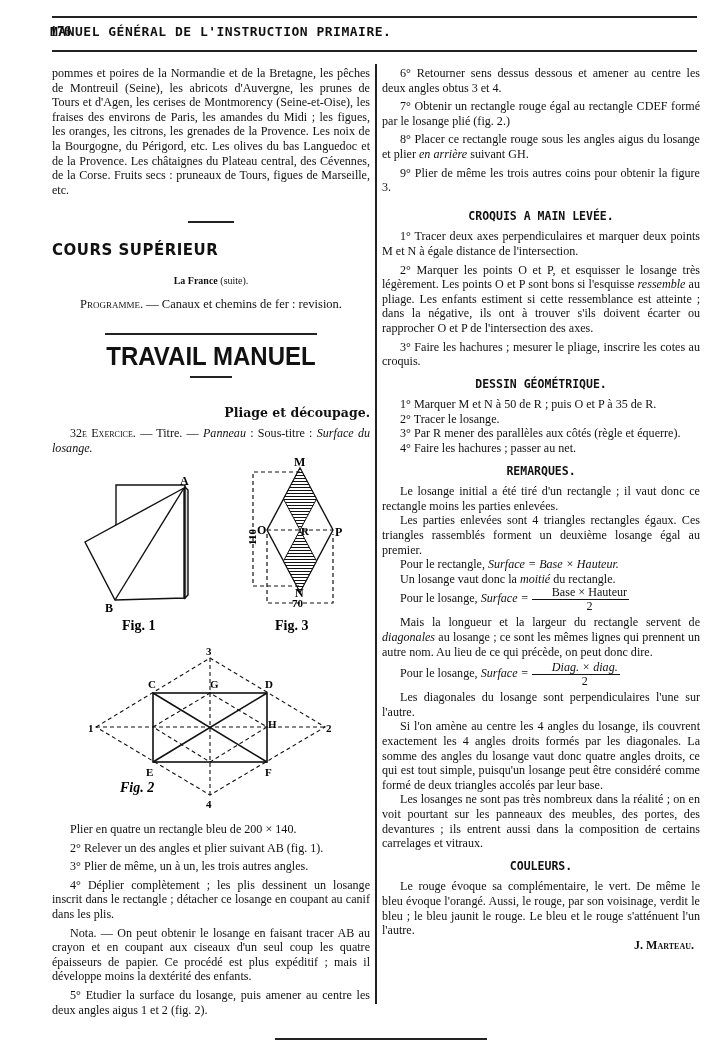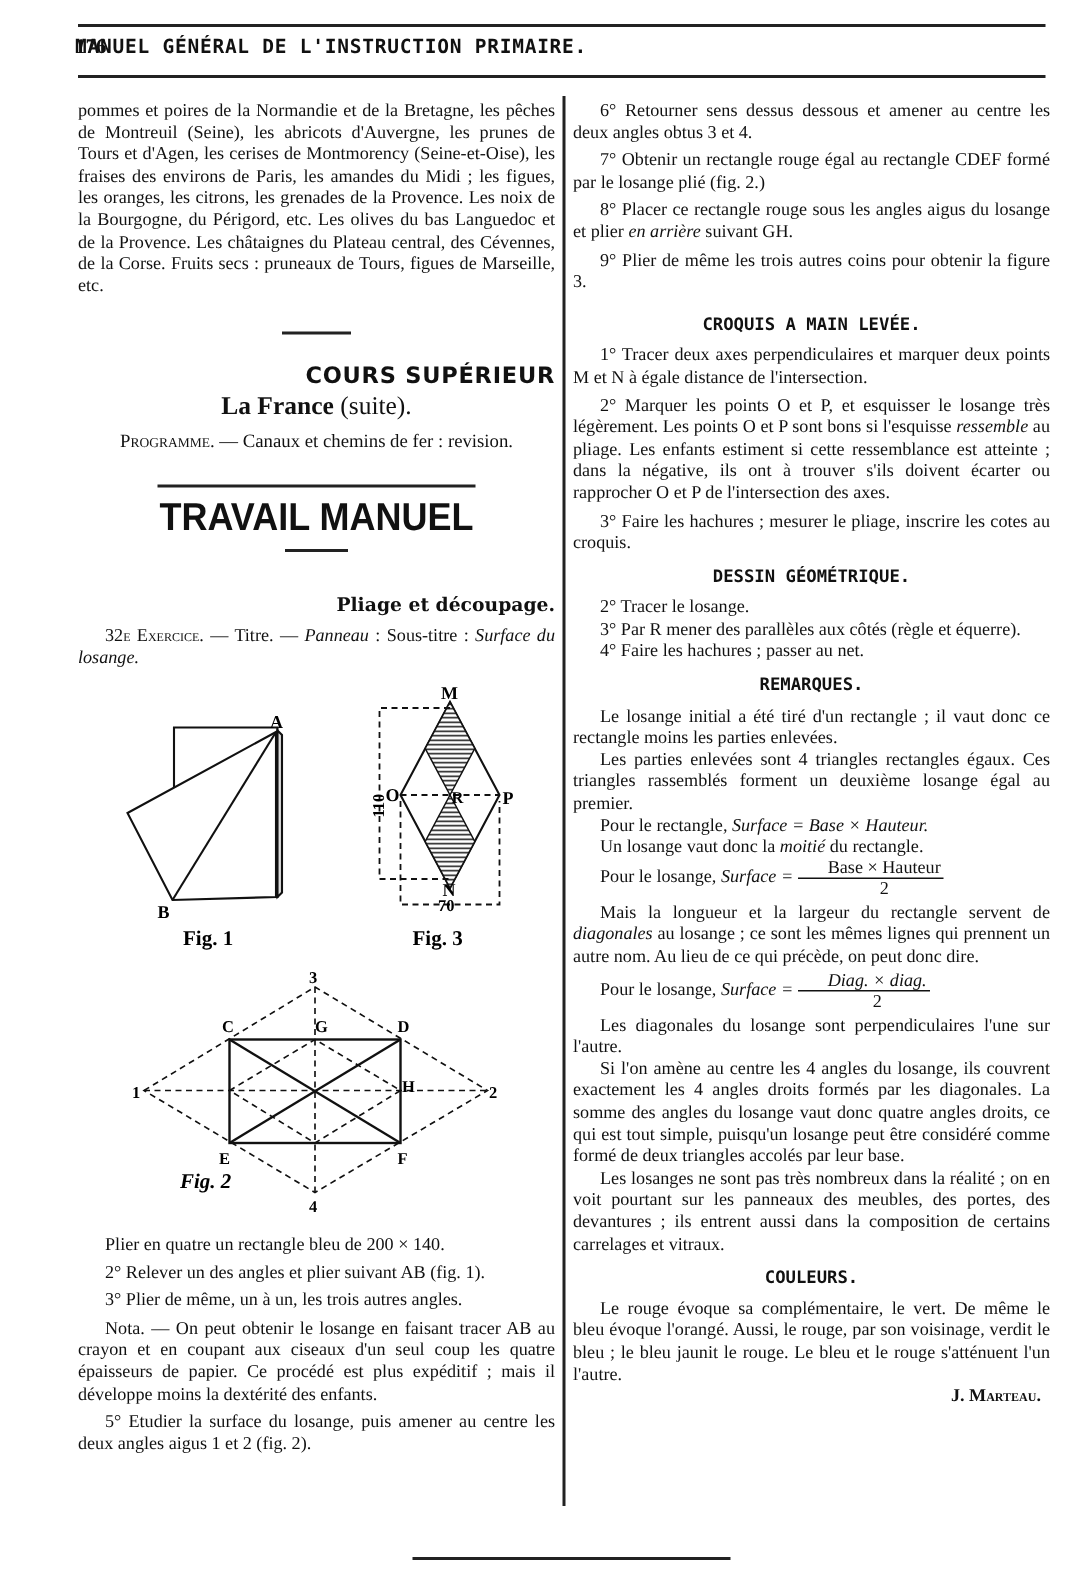--- a/index.html
+++ b/index.html
@@ -12,22 +12,22 @@
   .running { position:absolute; left:0; right:0; text-align:left; font-weight:bold; font-size:13px;
              letter-spacing:0.5px; font-family:"DejaVu Sans Mono","Liberation Mono",monospace; }
   .col { position:absolute; font-family:"Liberation Serif",serif; font-size:12.1px; line-height:14.6px; text-align:justify; }
   .colL { left:52px; top:66px; width:318px; }
   .colR { left:382px; top:66px; width:318px; }
   .vline { position:absolute; left:375px; top:64px; width:2px; height:940px; background:#222; }
   p { margin:0 0 4px 0; }
   .ind { text-indent:18px; }
   .center { text-align:center; }
   .sc { font-variant:small-caps; }
-  .h-cours { font-family:"DejaVu Sans",sans-serif; font-weight:bold; font-size:15px; text-align:right; margin-top:20px; letter-spacing:0.5px; }
-  .h-france { text-align:center; font-size:17px; margin:6px 0 8px; }
+  .h-cours { font-family:"DejaVu Sans",sans-serif; font-weight:bold; font-size:15px; text-align:left; margin-top:20px; letter-spacing:0.5px; }
+  .h-france { text-align:center; font-size:10px; margin:16px 0 8px; }
   .h-travail { font-family:Liberation Sans, sans-serif; font-weight:bold; font-size:24px; text-align:center; margin:14px 0 0; transform:scaleY(1.08); }
   .h-pliage { font-family:"DejaVu Serif",serif; font-weight:bold; font-size:12.5px; text-align:right; margin:28px 0 6px; }
   .h-sec { text-align:center; font-family:"DejaVu Sans Mono","Liberation Mono",monospace; font-weight:bold; font-size:11.5px; margin:8px 0 6px; }
   .short-rule { height:2px; background:#222; margin:0 auto; }
   .fig { position:absolute; }
   .frac { display:inline-block; vertical-align:middle; text-align:center; line-height:13px; }
   .frac .num { display:block; border-bottom:1.3px solid #111; padding:0 2px; }
   .frac .den { display:block; }
   .sig { text-align:right; padding-right:6px; font-weight:bold; }
   svg text { font-family:"Liberation Serif",serif; }
@@ -116,36 +116,38 @@
     <text x="266" y="92" font-size="11" font-weight="bold">2</text>
     <text x="146" y="15" font-size="11" font-weight="bold">3</text>
     <text x="146" y="168" font-size="11" font-weight="bold">4</text>
     <text x="60" y="152" font-size="14" font-weight="bold" font-style="italic">Fig. 2</text>
   </svg>
 
   <div class="col colL" style="top:822px;">
     <p class="ind">Plier en quatre un rectangle bleu de 200 × 140.</p>
     <p class="ind">2° Relever un des angles et plier suivant AB (fig. 1).</p>
     <p class="ind">3° Plier de même, un à un, les trois autres angles.</p>
+    <p class="ind">4° Déplier complètement ; les plis dessinent un losange inscrit dans le rectangle ; détacher ce losange en coupant au canif dans les plis.</p>
     <p class="ind">Nota. — On peut obtenir le losange en faisant tracer AB au crayon et en coupant aux ciseaux d'un seul coup les quatre épaisseurs de papier. Ce procédé est plus expéditif ; mais il développe moins la dextérité des enfants.</p>
     <p class="ind">5° Etudier la surface du losange, puis amener au centre les deux angles aigus 1 et 2 (fig. 2).</p>
   </div>
 
   <div class="col colR">
     <p class="ind">6° Retourner sens dessus dessous et amener au centre les deux angles obtus 3 et 4.</p>
     <p class="ind">7° Obtenir un rectangle rouge égal au rectangle CDEF formé par le losange plié (fig. 2.)</p>
     <p class="ind"><span>8° Placer ce rectangle rouge sous les angles aigus du losange et plier </span><i>en arrière</i><span> suivant GH.</span></p>
     <p class="ind">9° Plier de même les trois autres coins pour obtenir la figure 3.</p>
 
     <div class="h-sec" style="margin-top:14px;">CROQUIS A MAIN LEVÉE.</div>
     <p class="ind">1° Tracer deux axes perpendiculaires et marquer deux points M et N à égale distance de l'intersection.</p>
     <p class="ind"><span>2° Marquer les points O et P, et esquisser le losange très légèrement. Les points O et P sont bons si l'esquisse </span><i>ressemble</i><span> au pliage. Les enfants estiment si cette ressemblance est atteinte ; dans la négative, ils ont à trouver s'ils doivent écarter ou rapprocher O et P de l'intersection des axes.</span></p>
     <p class="ind">3° Faire les hachures ; mesurer le pliage, inscrire les cotes au croquis.</p>
 
     <div class="h-sec">DESSIN GÉOMÉTRIQUE.</div>
+    <p class="ind" style="margin:0">1° Marquer M et N à 50 de R ; puis O et P à 35 de R.</p>
     <p class="ind" style="margin:0">2° Tracer le losange.</p>
     <p class="ind" style="margin:0">3° Par R mener des parallèles aux côtés (règle et équerre).</p>
     <p class="ind">4° Faire les hachures ; passer au net.</p>
 
     <div class="h-sec">REMARQUES.</div>
     <p class="ind" style="margin:0">Le losange initial a été tiré d'un rectangle ; il vaut donc ce rectangle moins les parties enlevées.</p>
     <p class="ind" style="margin:0">Les parties enlevées sont 4 triangles rectangles égaux. Ces triangles rassemblés forment un deuxième losange égal au premier.</p>
     <p class="ind" style="margin:0"><span>Pour le rectangle, </span><i>Surface = Base × Hauteur.</i></p>
     <p class="ind" style="margin:0"><span>Un losange vaut donc la </span><i>moitié</i><span> du rectangle.</span></p>
     <p class="ind" style="margin:0 0 2px"><span>Pour le losange, </span><i>Surface =</i> <span class="frac"><span class="num">Base × Hauteur</span><span class="den">2</span></span></p>

